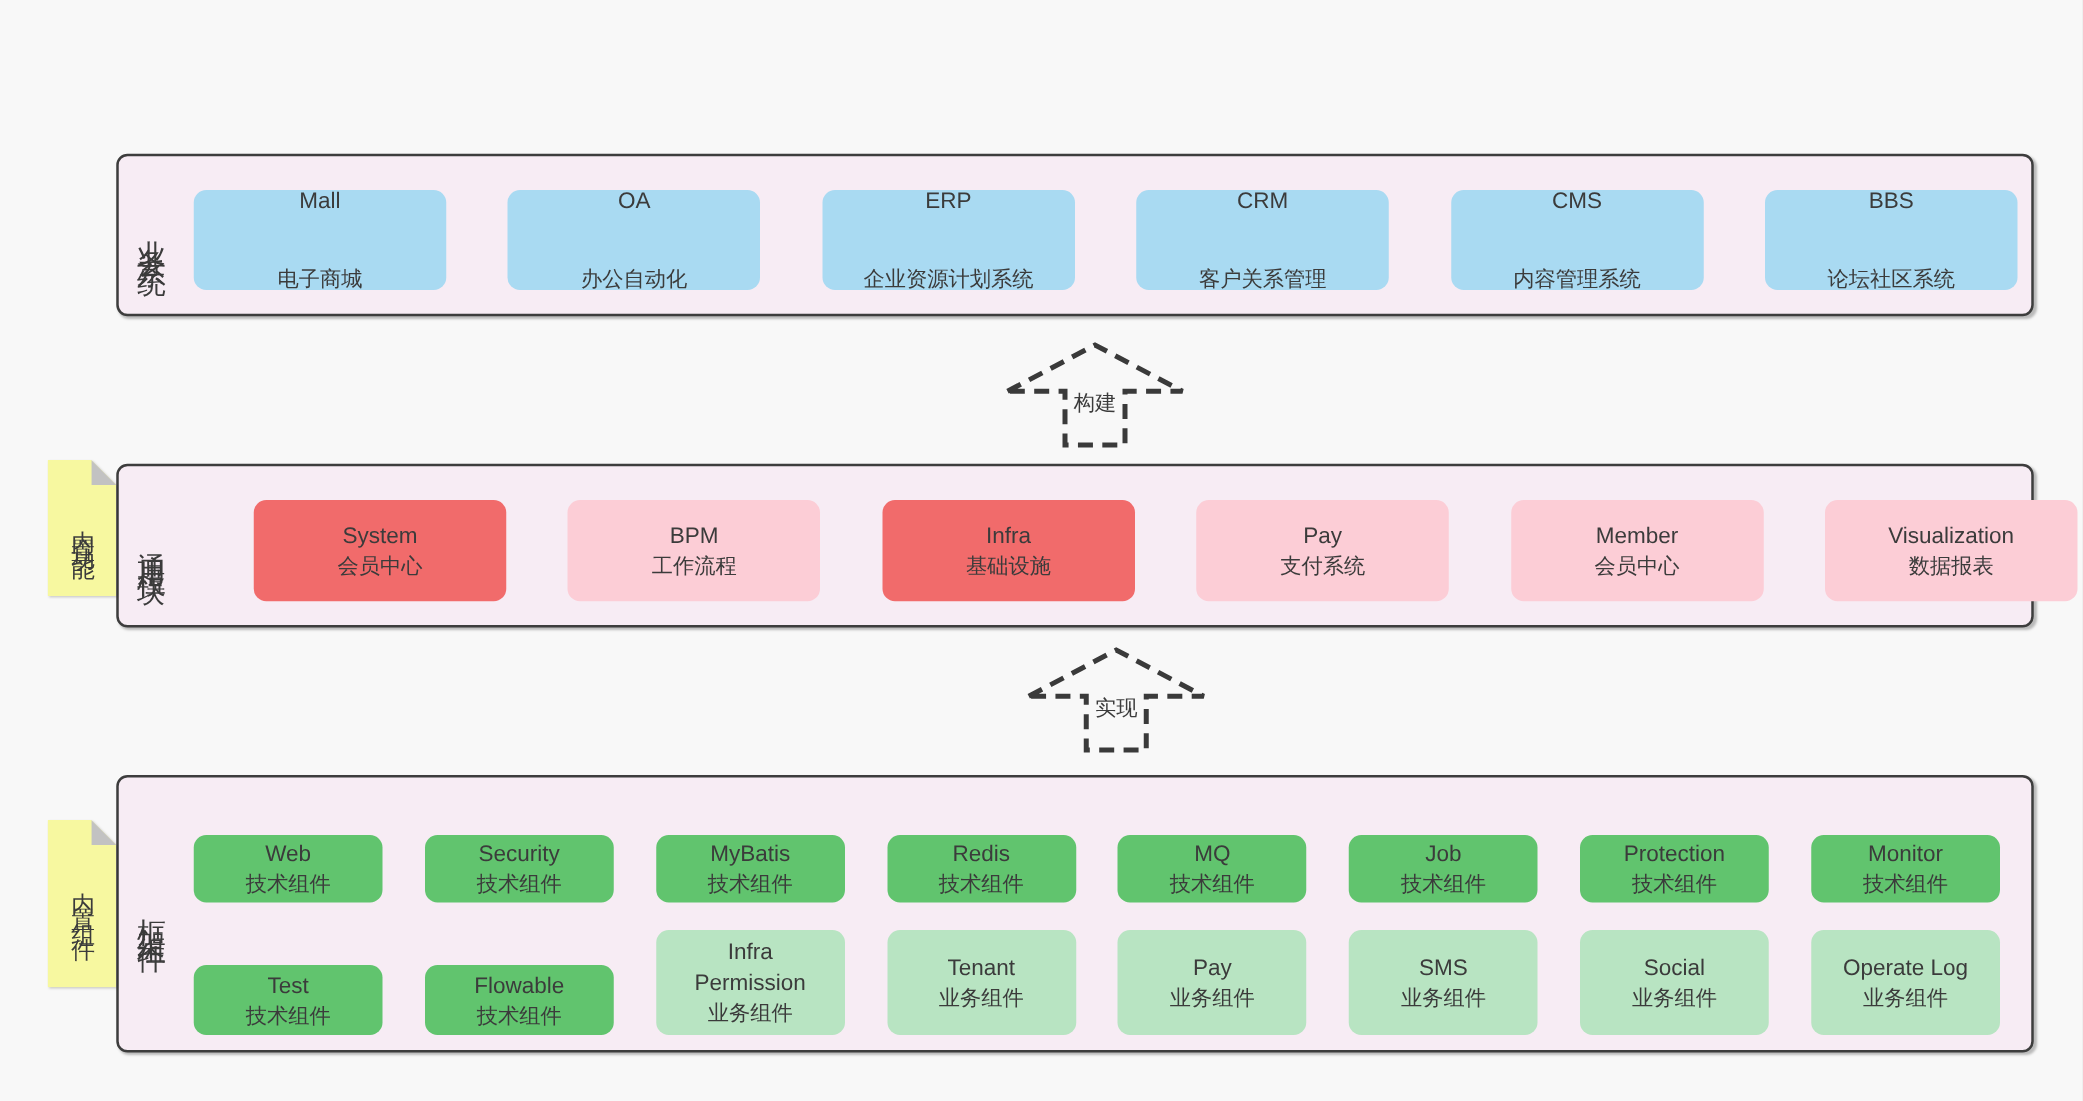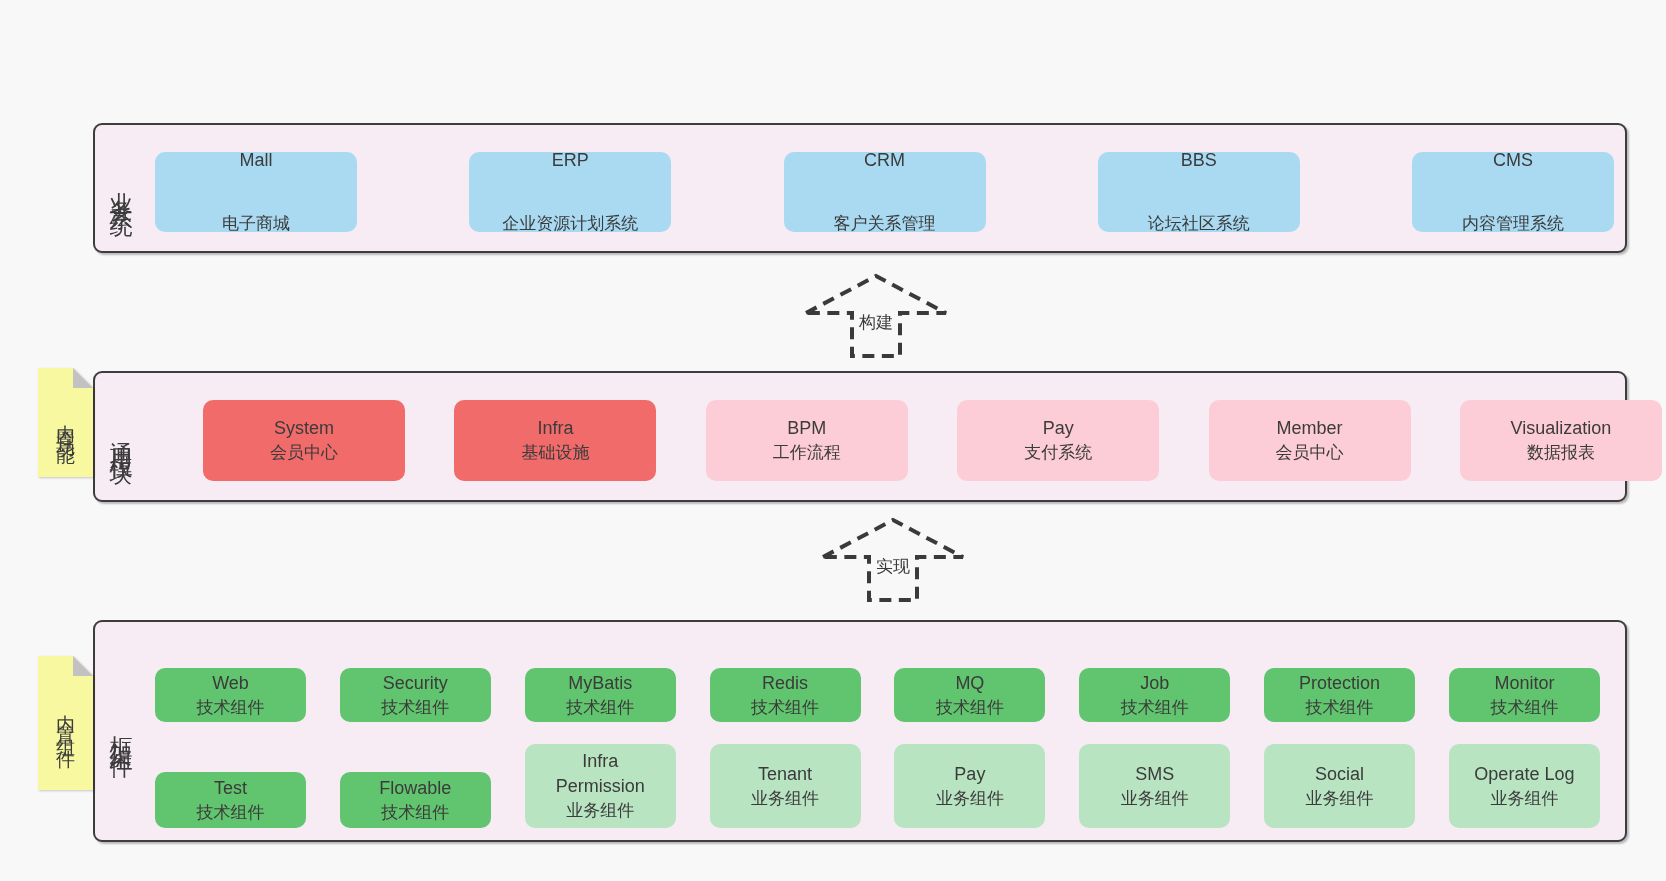--- a/index.html
+++ b/index.html
@@ -81,34 +81,38 @@
 <div class="stage">
 
   <section class="panel panel-top">
     <div class="panel-label">业务系统</div>
     <div class="row row-top">
       <div class="box blue">
         <span class="en">Mall</span>
         <span class="zh">电子商城</span>
       </div>
       <div class="box blue">
+        <span class="en">OA</span>
+        <span class="zh">办公自动化</span>
+      </div>
+      <div class="box blue">
         <span class="en">ERP</span>
         <span class="zh">企业资源计划系统</span>
       </div>
       <div class="box blue">
         <span class="en">CRM</span>
         <span class="zh">客户关系管理</span>
       </div>
       <div class="box blue">
+        <span class="en">CMS</span>
+        <span class="zh">内容管理系统</span>
+      </div>
+      <div class="box blue">
         <span class="en">BBS</span>
         <span class="zh">论坛社区系统</span>
-      </div>
-      <div class="box blue">
-        <span class="en">CMS</span>
-        <span class="zh">内容管理系统</span>
       </div>
     </div>
   </section>
 
   <div class="arrow arrow-build">
     <svg width="146" height="86" viewBox="0 0 146 86">
       <path d="M3 40 L73 3 L143 40 L97 40 L97 83 L49 83 L49 40 Z" fill="none" stroke="#3a3a3a" stroke-width="4" stroke-dasharray="12 7.5"></path>
     </svg>
     <span class="arrow-label">构建</span>
   </div>
@@ -119,27 +123,27 @@
     <div class="sticky-text">内置功能</div>
   </div>
 
   <section class="panel panel-mid">
     <div class="panel-label">通用模块</div>
     <div class="row row-mid">
       <div class="box red">
         <span class="en">System</span>
         <span class="zh">会员中心</span>
       </div>
+      <div class="box pink">
+        <span class="en">BPM</span>
+        <span class="zh">工作流程</span>
+      </div>
       <div class="box red">
         <span class="en">Infra</span>
         <span class="zh">基础设施</span>
-      </div>
-      <div class="box pink">
-        <span class="en">BPM</span>
-        <span class="zh">工作流程</span>
       </div>
       <div class="box pink">
         <span class="en">Pay</span>
         <span class="zh">支付系统</span>
       </div>
       <div class="box pink">
         <span class="en">Member</span>
         <span class="zh">会员中心</span>
       </div>
       <div class="box pink">

